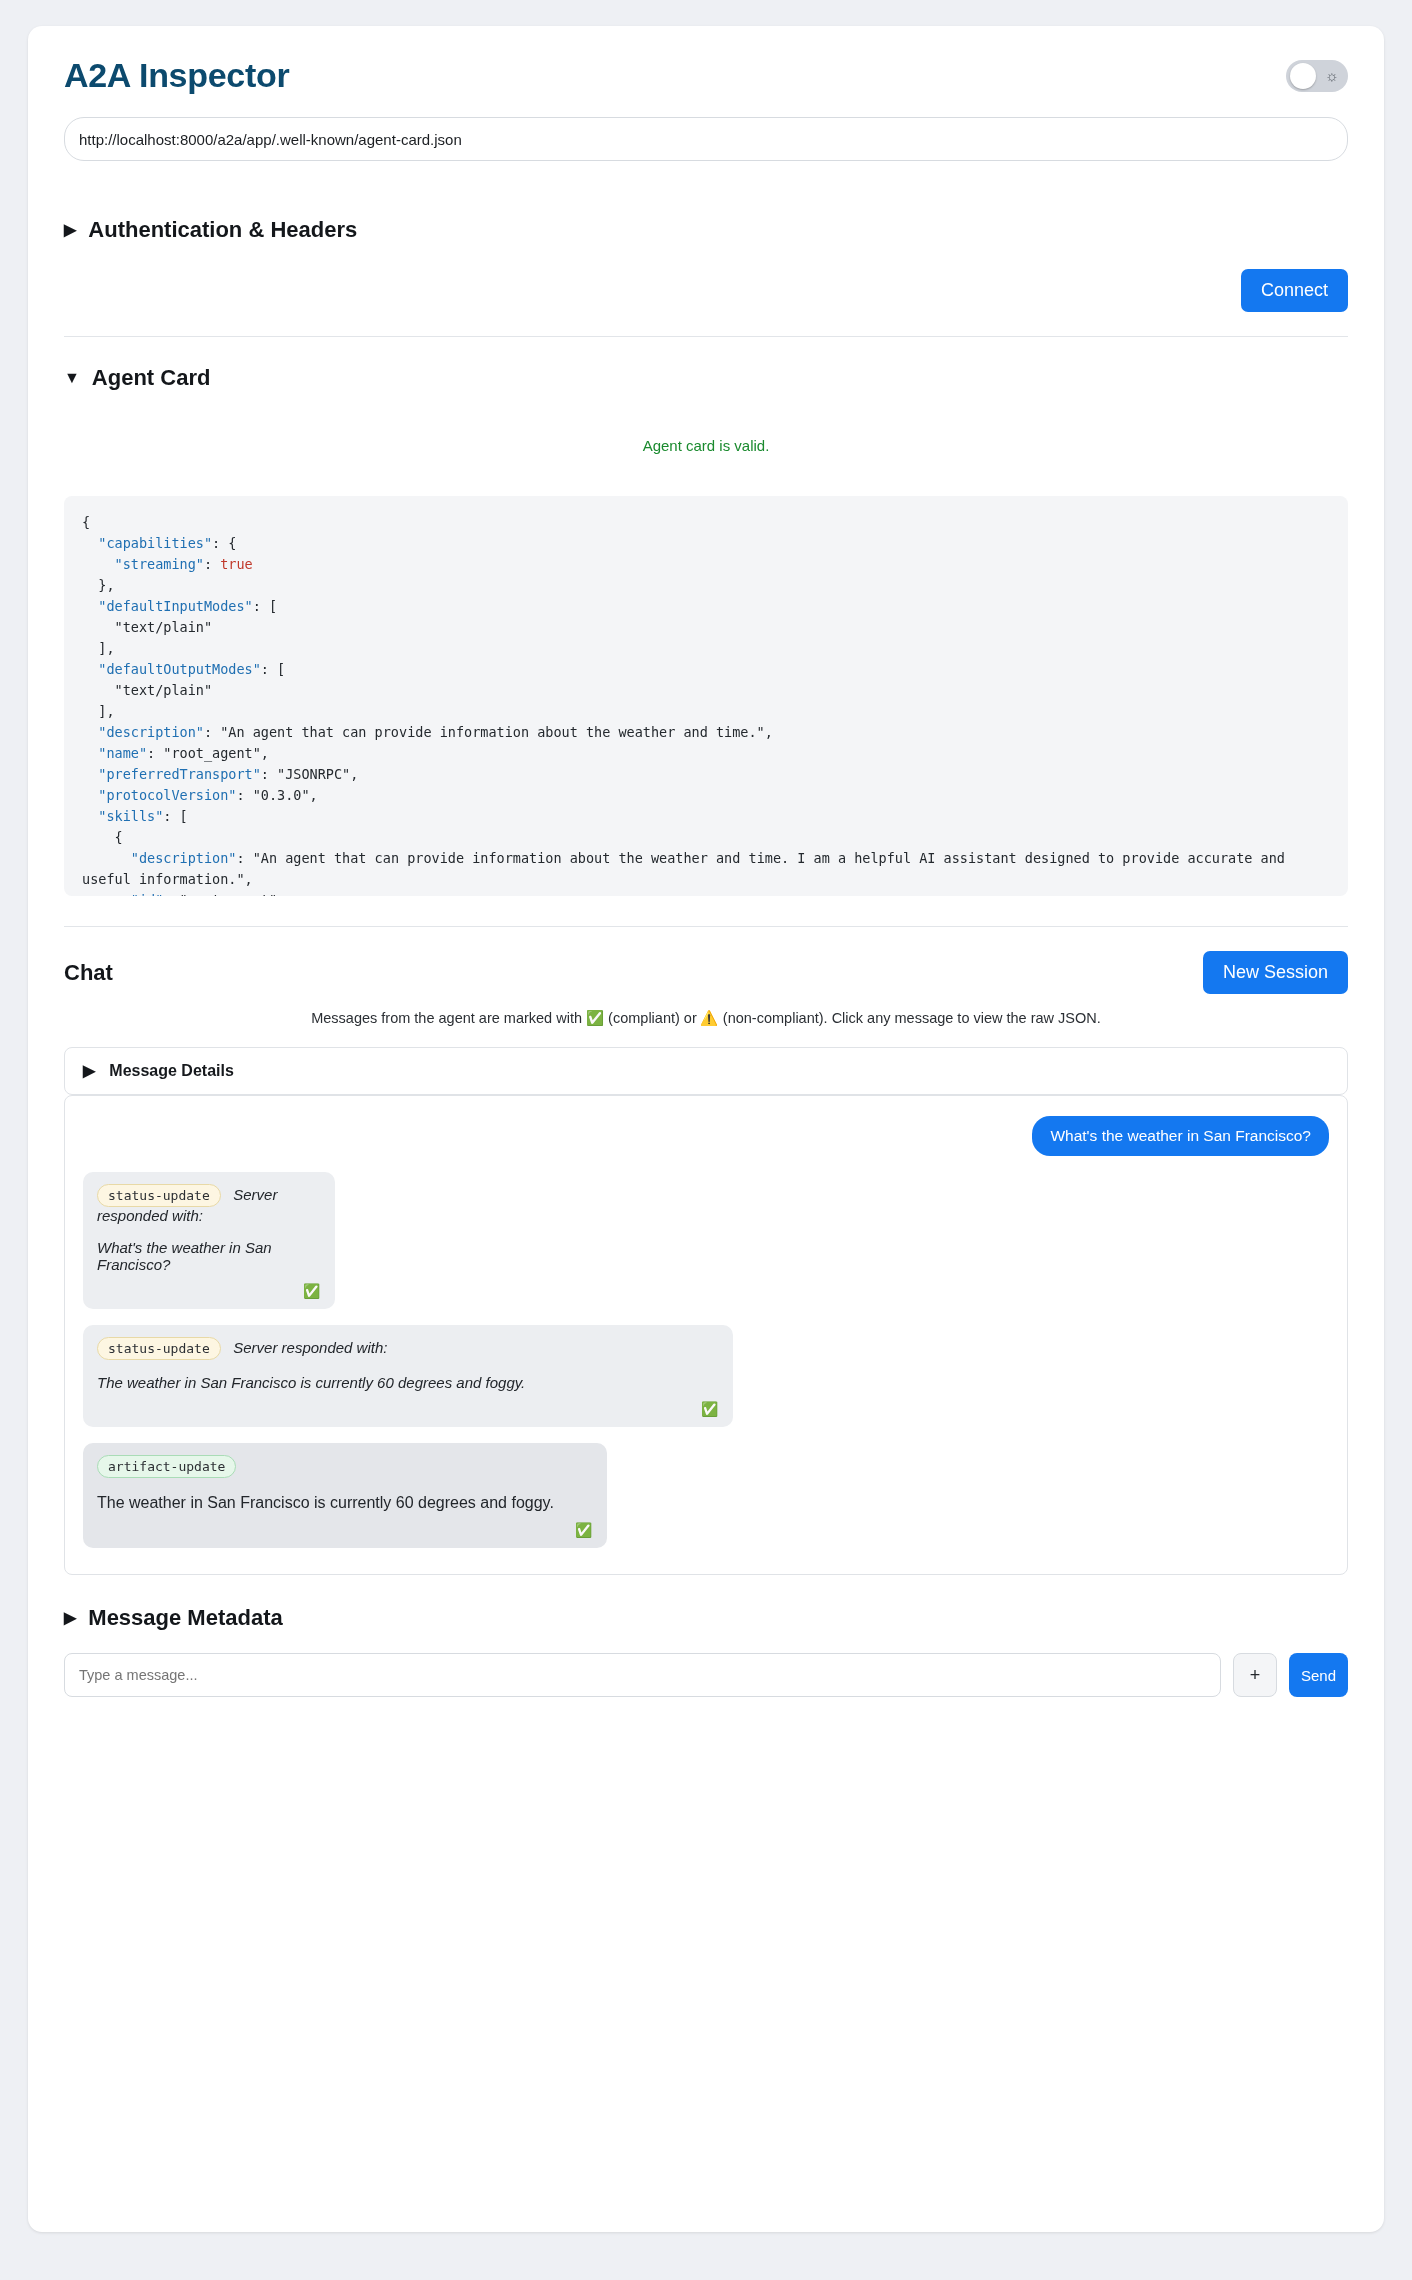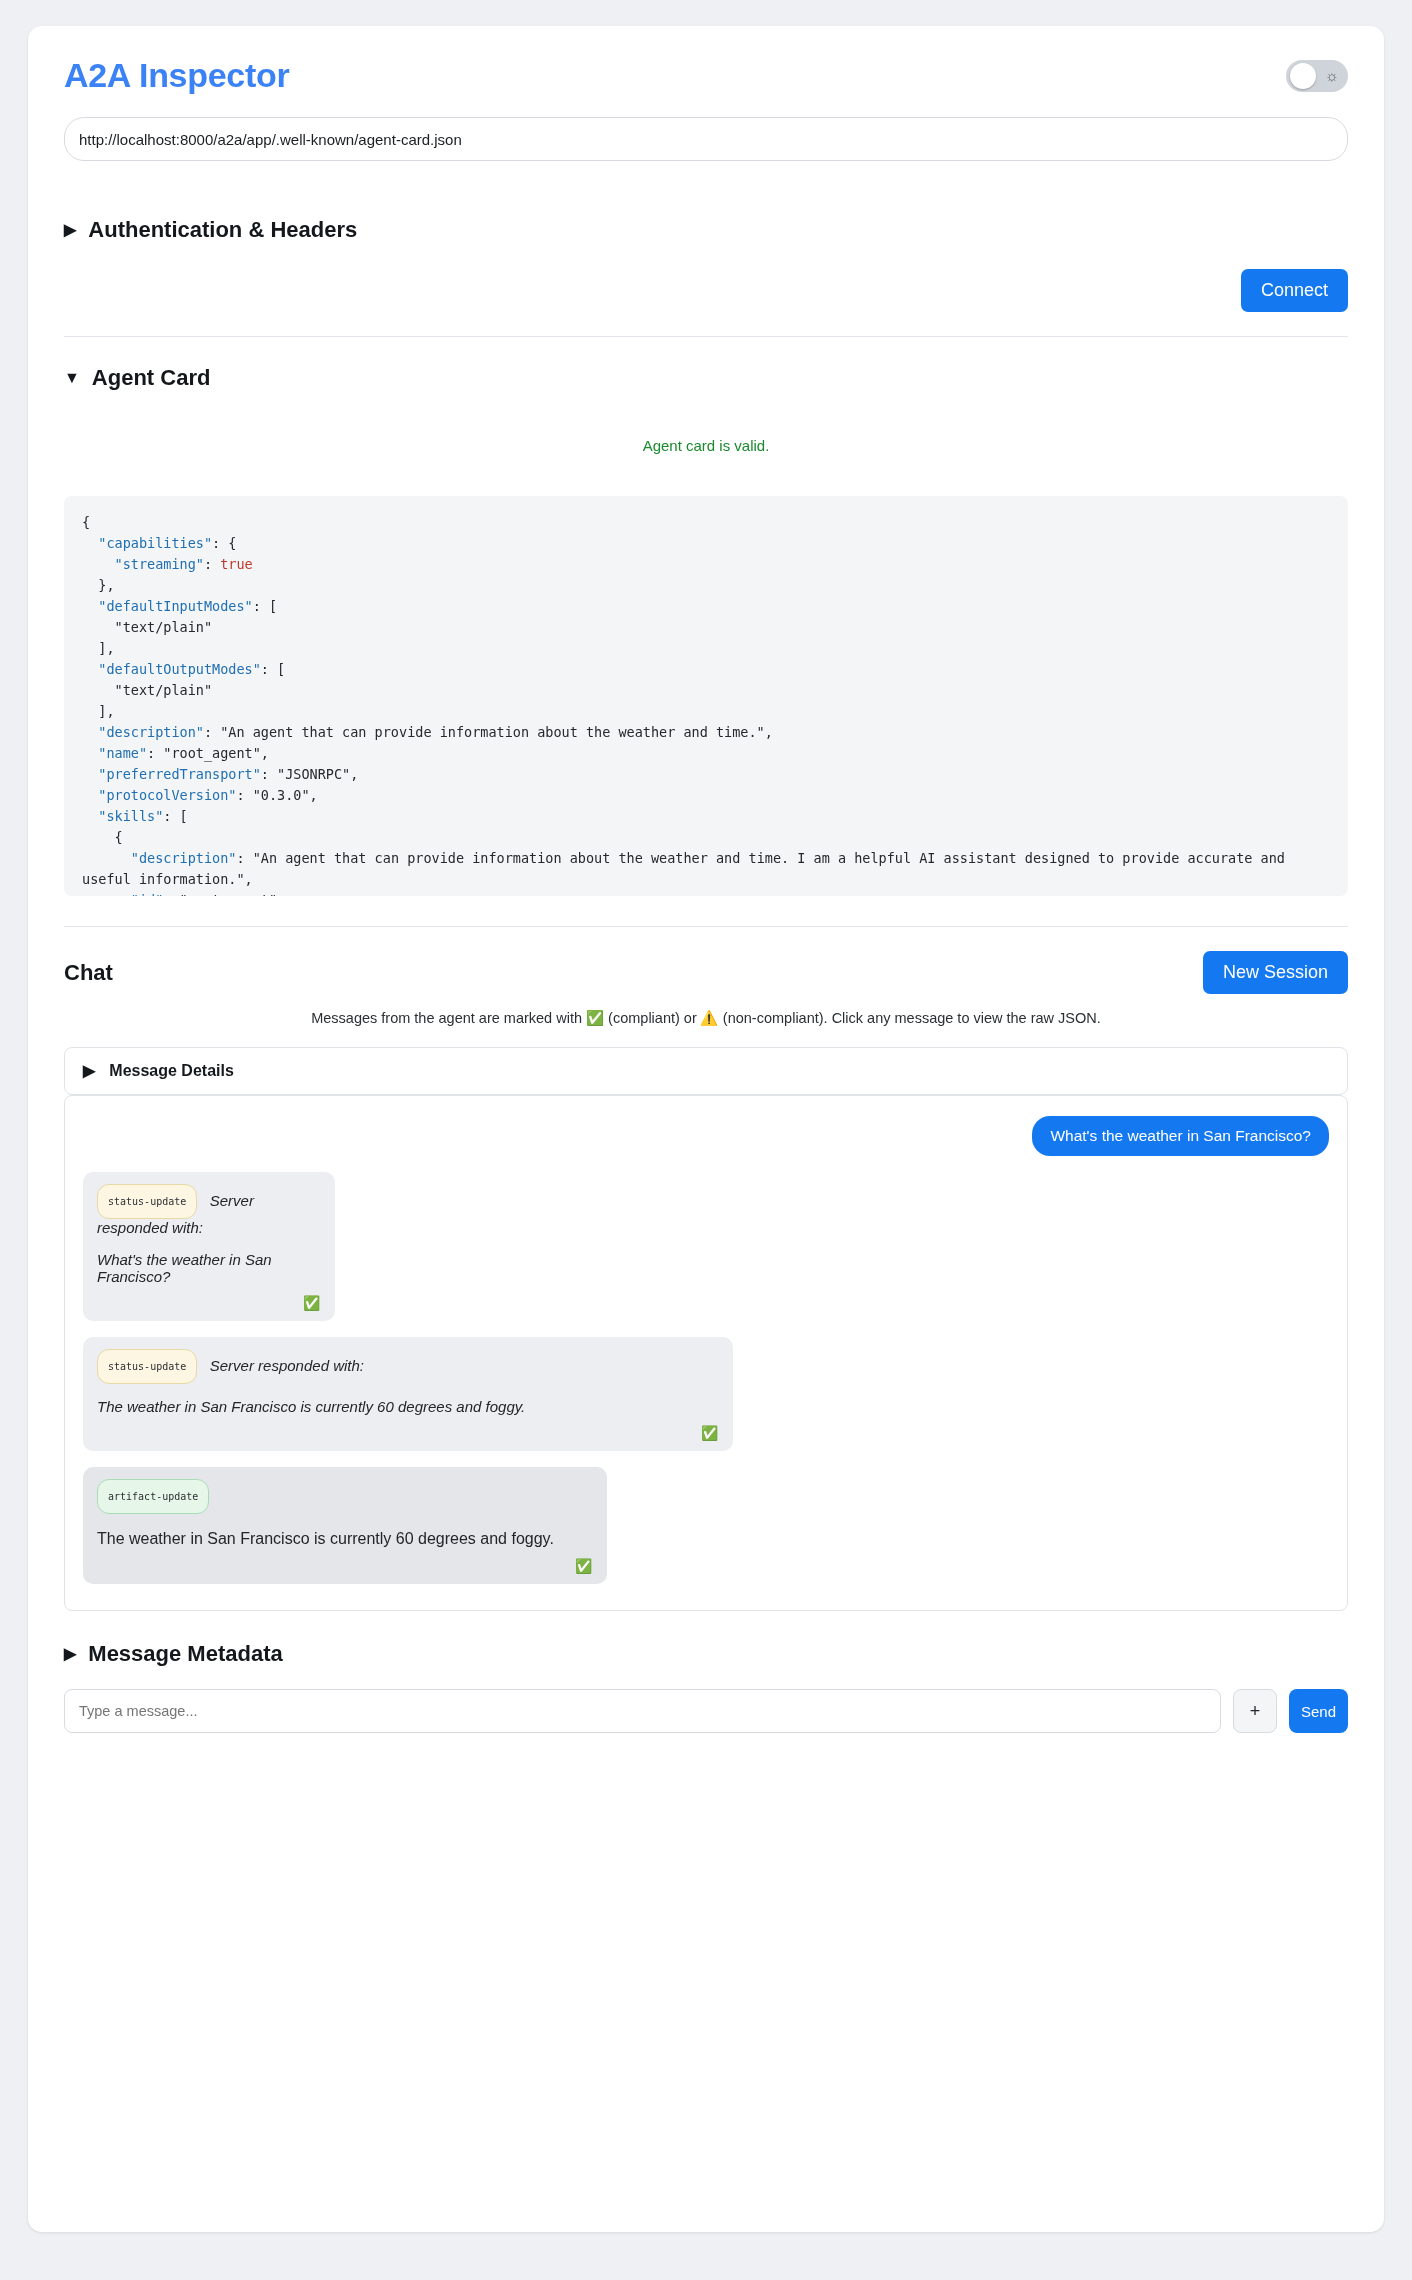--- a/index.html
+++ b/index.html
@@ -29,21 +29,21 @@
   
   .app-header {
     display: flex;
     align-items: center;
     justify-content: space-between;
     margin-bottom: 22px;
   }
   .app-title {
     font-size: 34px;
     font-weight: bold;
-    color: #3b82f6;
+    color: #0c4a6e;
     letter-spacing: -0.3px;
   }
   .theme-toggle {
     width: 62px; height: 32px;
     background: #cfd3da;
     border-radius: 16px;
     position: relative;
     cursor: pointer;
   }
   .theme-toggle .knob {
@@ -192,23 +192,23 @@
     padding: 12px 14px 10px 14px;
     margin-top: 16px;
     position: relative;
   }
   .msg.w1 { width: 252px; }
   .msg.w2 { width: 650px; }
   .msg.w3 { width: 524px; background: #e4e6ea; }
   .tag {
     display: inline-block;
     font-family: "DejaVu Sans Mono", monospace;
-    font-size: 10px;
+    font-size: 13px;
     border-radius: 12px;
-    padding: 11px 10px;
+    padding: 3px 10px;
     vertical-align: middle;
   }
   .tag-status {
     background: #fdf6e2;
     border: 1px solid #e8d9a6;
     color: #2c2f33;
   }
   .tag-artifact {
     background: #e6f7ea;
     border: 1px solid #a9dcb6;

